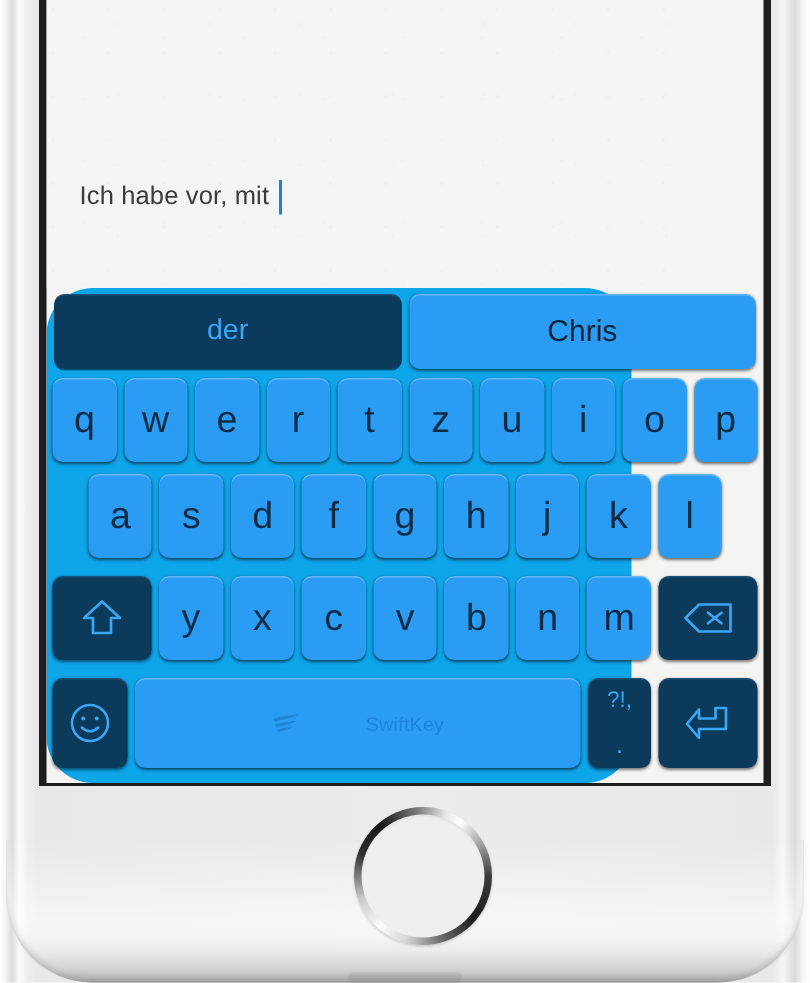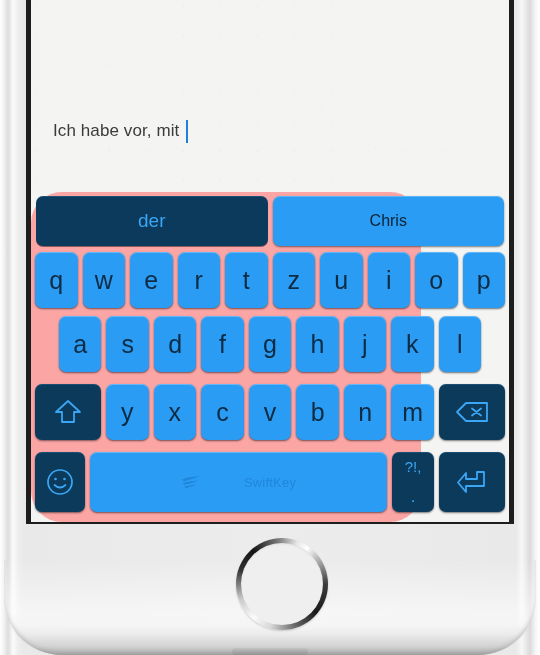--- a/index.html
+++ b/index.html
@@ -77,21 +77,21 @@
   #caret {
     width: 2px; height: 23px;
     background: #1e7fe0;
     margin-left: 2px;
   }
 
   
   #keyboard {
     position: absolute; left: 0; top: 192px;
     width: 390px; height: 330px;
-    background: #fca5a5;
+    background: #0ea5e9;
     padding: 0;
     border-radius: 31px;
   }
 
   
   #suggestion-bar {
     position: absolute; left: 0; top: 4px;
     width: 478px; height: 50px;
     display: flex; gap: 5px;
     padding: 0 5px;
@@ -102,21 +102,21 @@
     background: #0b3a5c;
     display: flex; align-items: center; justify-content: center;
     font-size: 19px;
     color: #3aa6f5;
     box-shadow: 0 1px 0 rgba(0,0,0,.45), inset 0 1px 0 rgba(90,160,215,.22);
     cursor: default;
   }
   .suggestion.highlight {
     background: #2b9cf4;
     color: #0a2233;
-    font-size: 16px;
+    font-size: 20px;
     box-shadow: 0 1px 2px rgba(0,0,0,.5), inset 0 1px 0 rgba(255,255,255,.25);
   }
 
   
   .krow {
     position: absolute;
     left: 0; width: 478px;
     display: flex;
     align-items: center;
     gap: 5px;

